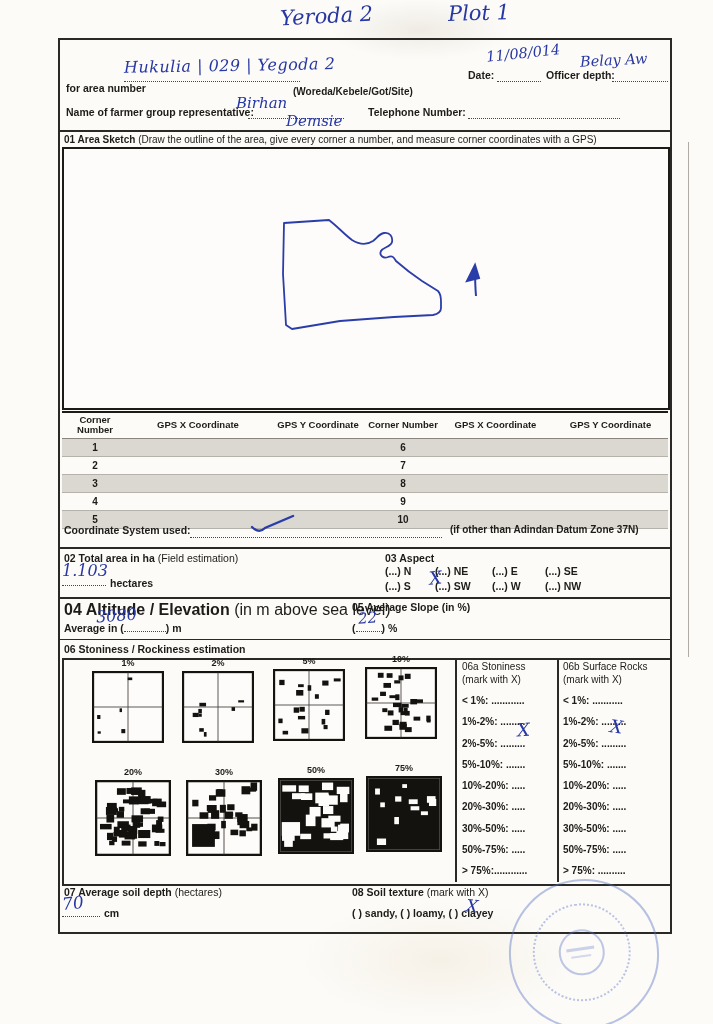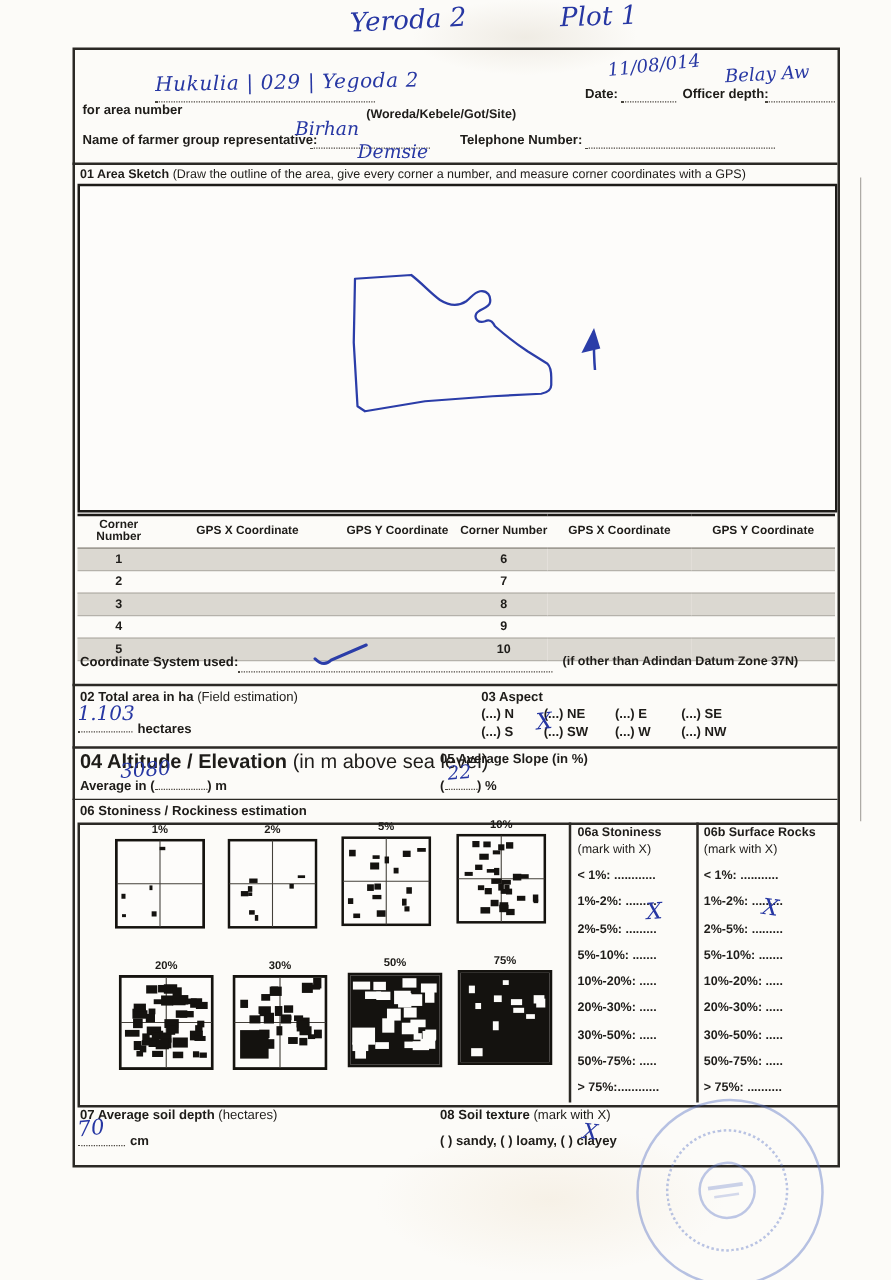--- a/index.html
+++ b/index.html
@@ -22,21 +22,21 @@
   .corner-table{position:absolute;left:62px;top:411px;width:606px;border-collapse:collapse;table-layout:fixed;border-top:2.5px solid #1d1b18;}
   .corner-table th{font-size:9.5px;font-weight:bold;line-height:1.1;padding:2px 0;vertical-align:middle;border-bottom:1.5px solid #8a867f;}
   .corner-table td{height:15px;font-size:10px;font-weight:bold;text-align:center;border-bottom:1px solid #b5b2ab;}
   .corner-table tr.shaded td{background:#dbd8d1;}
   
   .aspect-grid{position:absolute;left:385px;top:565px;display:grid;grid-template-columns:50px 57px 53px 57px;row-gap:3px;font-size:10.5px;font-weight:bold;}
   
   .s06-box{position:absolute;left:62px;top:658px;width:606px;height:224px;border:2px solid #2b2925;}
   .vline{position:absolute;top:658px;width:2px;height:224px;background:#2b2925;}
   .grid-label{position:absolute;font-size:9px;font-weight:bold;text-align:center;}
-  .stone-title{position:absolute;font-size:10px;font-weight:bold;}
+  .stone-title{position:absolute;font-size:10px;font-weight:normal;}
   .stone-sub{position:absolute;font-size:10px;}
   .stone-list{position:absolute;font-size:10px;font-weight:bold;line-height:21.3px;}
   
   .stamp{position:absolute;left:509px;top:879px;width:150px;height:150px;transform:rotate(-8deg);}
   .stamp .c1{position:absolute;left:0;top:0;width:146px;height:146px;border-radius:50%;border:2.5px solid rgba(86,112,196,.42);}
   .stamp .c2{position:absolute;left:24px;top:24px;width:94px;height:94px;border-radius:50%;border:2.5px dotted rgba(86,112,196,.40);}
   .stamp .c3{position:absolute;left:50px;top:50px;width:42px;height:42px;border-radius:50%;border:2px solid rgba(86,112,196,.38);}
   .stamp .inner-mark{position:absolute;left:58px;top:68px;width:28px;height:3px;background:rgba(86,112,196,.30);}
   .stamp .inner-mark2{position:absolute;left:62px;top:76px;width:20px;height:2px;background:rgba(86,112,196,.25);}
   

